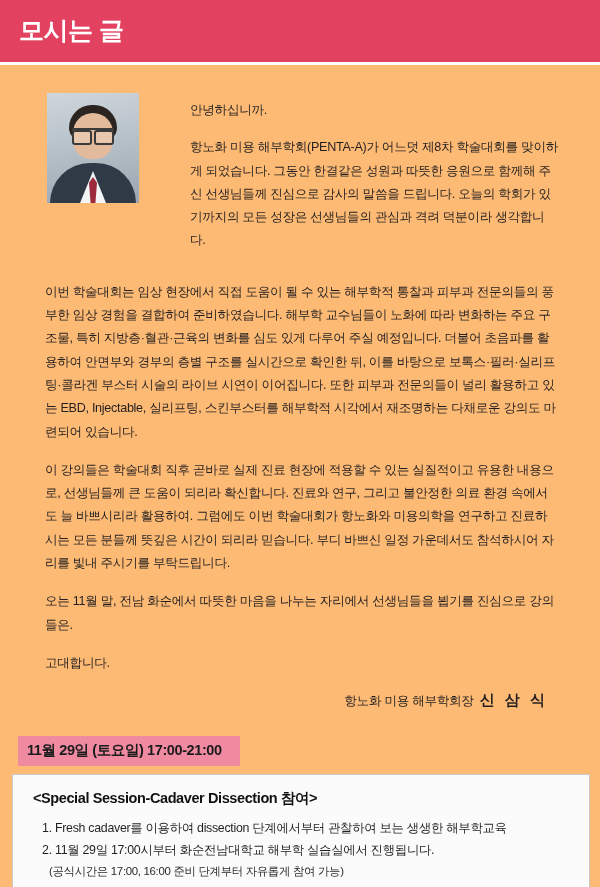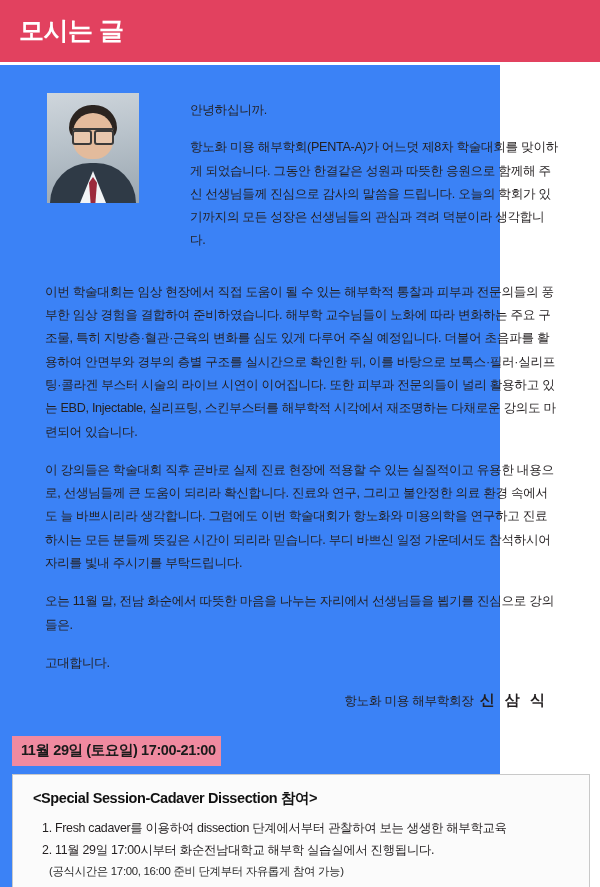--- a/index.html
+++ b/index.html
@@ -9,23 +9,23 @@
   body {
     width: 600px;
     height: 887px;
     background: #ffffff;
     font-family: "Liberation Sans", sans-serif;
     color: #231f20;
     overflow: hidden;
   }
   .page {
     position: relative;
-    width: 500px;
+    width: 600px;
     height: 887px;
-    background: #3b82f6;
+    background: #fdba74;
   }
   
   .header {
     position: absolute;
     top: 0; left: 0;
     width: 600px;
     height: 62px;
     background: #e2415f;
   }
   .header-title {
@@ -164,23 +164,23 @@
     margin-top: 26px;
     padding: 0 10px 0 12px;
     position: relative;
   }
   .session-date {
     display: inline-block;
     background: #f08aa0;
     color: #1b1b1b;
     font-weight: bold;
     font-size: 14.5px;
-    padding: 5px 5px 6px 9px;
+    padding: 5px 18px 6px 9px;
     letter-spacing: -0.4px;
-    margin-left: 0;
+    margin-left: 6px;
   }
   .session-box {
     margin-top: 8px;
     border: 1px solid #c9c9c9;
     background: #fbfbfb;
     padding: 14px 18px 16px 20px;
   }
   .session-title {
     font-size: 14.5px;
     font-weight: bold;
@@ -225,21 +225,21 @@
         <div class="glasses"></div>
       </div>
       <div class="intro-text">
         <p class="para">안녕하십니까.</p>
         <p class="para">항노화 미용 해부학회(PENTA-A)가 어느덧 제8차 학술대회를 맞이하게 되었습니다. 그동안 한결같은 성원과 따뜻한 응원으로 함께해 주신 선생님들께 진심으로 감사의 말씀을 드립니다. 오늘의 학회가 있기까지의 모든 성장은 선생님들의 관심과 격려 덕분이라 생각합니다.</p>
       </div>
     </div>
 
     <div class="body-paras">
       <p class="para">이번 학술대회는 임상 현장에서 직접 도움이 될 수 있는 해부학적 통찰과 피부과 전문의들의 풍부한 임상 경험을 결합하여 준비하였습니다. 해부학 교수님들이 노화에 따라 변화하는 주요 구조물, 특히 지방층·혈관·근육의 변화를 심도 있게 다루어 주실 예정입니다. 더불어 초음파를 활용하여 안면부와 경부의 층별 구조를 실시간으로 확인한 뒤, 이를 바탕으로 보톡스·필러·실리프팅·콜라겐 부스터 시술의 라이브 시연이 이어집니다. 또한 피부과 전문의들이 널리 활용하고 있는 EBD, Injectable, 실리프팅, 스킨부스터를 해부학적 시각에서 재조명하는 다채로운 강의도 마련되어 있습니다.</p>
-      <p class="para">이 강의들은 학술대회 직후 곧바로 실제 진료 현장에 적용할 수 있는 실질적이고 유용한 내용으로, 선생님들께 큰 도움이 되리라 확신합니다. 진료와 연구, 그리고 불안정한 의료 환경 속에서도 늘 바쁘시리라 생각합니다. 그럼에도 이번 학술대회가 항노화와 미용의학을 연구하고 진료하시는 모든 분들께 뜻깊은 시간이 되리라 믿습니다. 부디 바쁘신 일정 가운데서도 참석하시어 자리를 빛내 주시기를 부탁드립니다.</p>
+      <p class="para">이 강의들은 학술대회 직후 곧바로 실제 진료 현장에 적용할 수 있는 실질적이고 유용한 내용으로, 선생님들께 큰 도움이 되리라 확신합니다. 진료와 연구, 그리고 불안정한 의료 환경 속에서도 늘 바쁘시리라 활용하여. 그럼에도 이번 학술대회가 항노화와 미용의학을 연구하고 진료하시는 모든 분들께 뜻깊은 시간이 되리라 믿습니다. 부디 바쁘신 일정 가운데서도 참석하시어 자리를 빛내 주시기를 부탁드립니다.</p>
       <p class="para">오는 11월 말, 전남 화순에서 따뜻한 마음을 나누는 자리에서 선생님들을 뵙기를 진심으로 강의들은.</p>
       <p class="para">고대합니다.</p>
 
       <p class="sign-line">
         <span>항노화 미용 해부학회장</span><span class="sign-name">신 삼 식</span>
       </p>
     </div>
 
     <div class="session-wrap">
       <div class="session-date">11월 29일 (토요일) 17:00-21:00</div>

